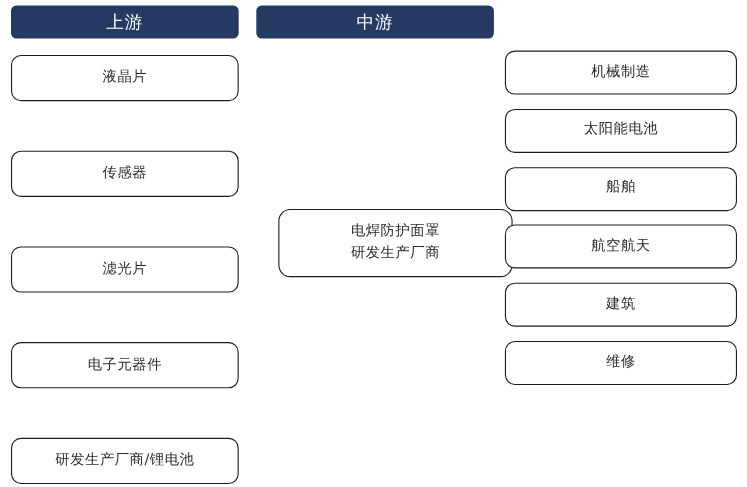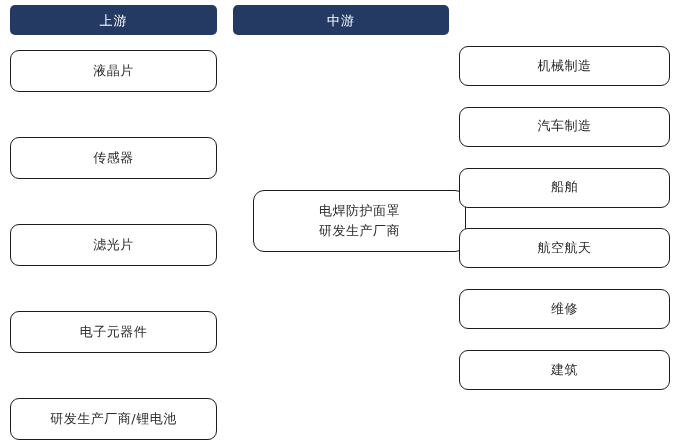--- a/index.html
+++ b/index.html
@@ -41,40 +41,40 @@
     height: 30px;
     background: #243a63;
     border-radius: 5px;
     display: flex;
     align-items: center;
     justify-content: center;
     box-sizing: border-box;
   }
   .header-bar .header-label {
     color: #ffffff;
-    font-size: 13px;
+    font-size: 16px;
     letter-spacing: 1px;
     line-height: 1;
   }
 
   .node-stack {
     position: absolute;
     left: 0;
     width: 100%;
     display: flex;
     flex-direction: column;
   }
   .stack-upstream {
     top: 50px;
     height: 390px;
     justify-content: space-between;
   }
   .stack-downstream {
     top: 46px;
-    height: 344px;
+    height: 304px;
     justify-content: space-between;
   }
 
   .node-box {
     box-sizing: border-box;
     width: 100%;
     border: 1.3px solid #1c1c1c;
     border-radius: 9px;
     background: #ffffff;
     display: flex;
@@ -170,35 +170,35 @@
 
 
     <div class="node-stack stack-downstream">
 
       <div class="node-box">
         <span class="node-label">机械制造</span>
       </div>
 
 
       <div class="node-box">
-        <span class="node-label">汽车制造</span>
+        <span class="node-label">太阳能电池</span>
       </div>
 
       <div class="node-box">
         <span class="node-label">船舶</span>
       </div>
 
       <div class="node-box">
         <span class="node-label">航空航天</span>
       </div>
 
       <div class="node-box">
+        <span class="node-label">建筑</span>
+      </div>
+
+      <div class="node-box">
         <span class="node-label">维修</span>
       </div>
 
-      <div class="node-box">
-        <span class="node-label">建筑</span>
-      </div>
-
     </div>
   </div>
 
 </div>
 
 </body></html>

